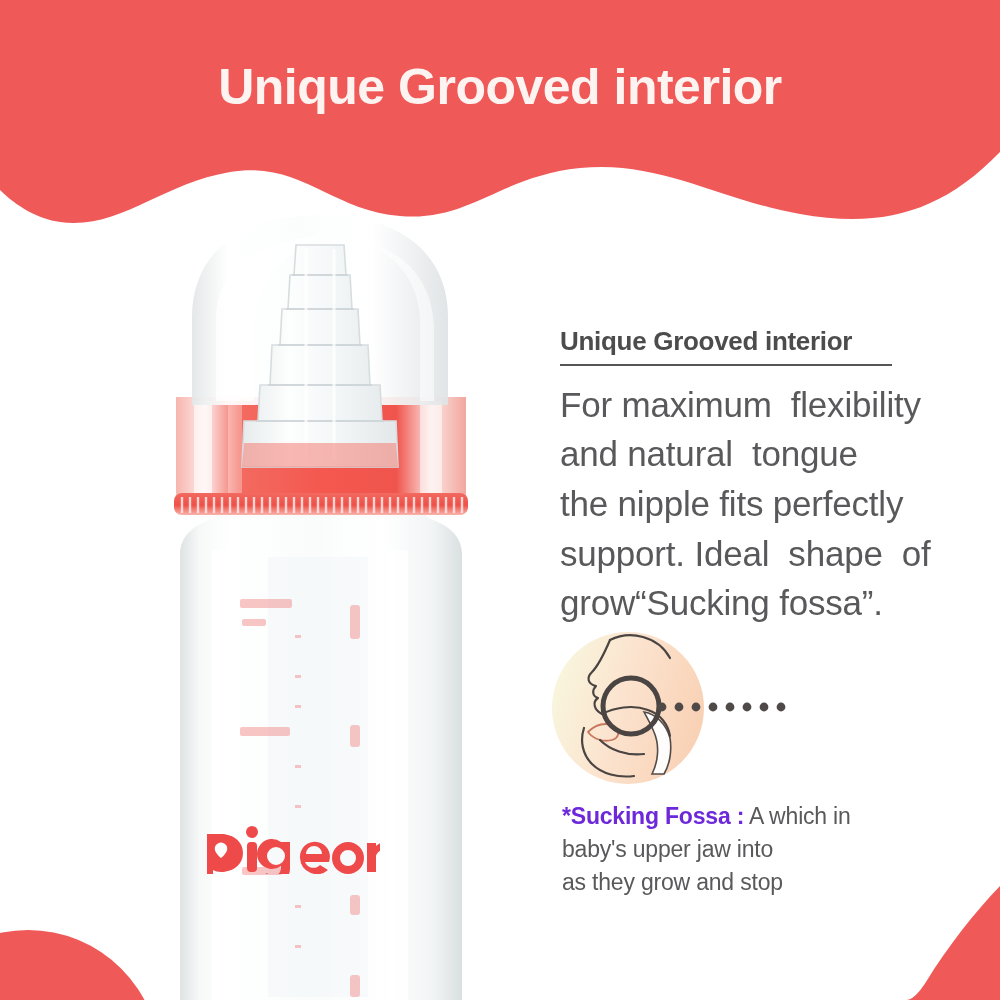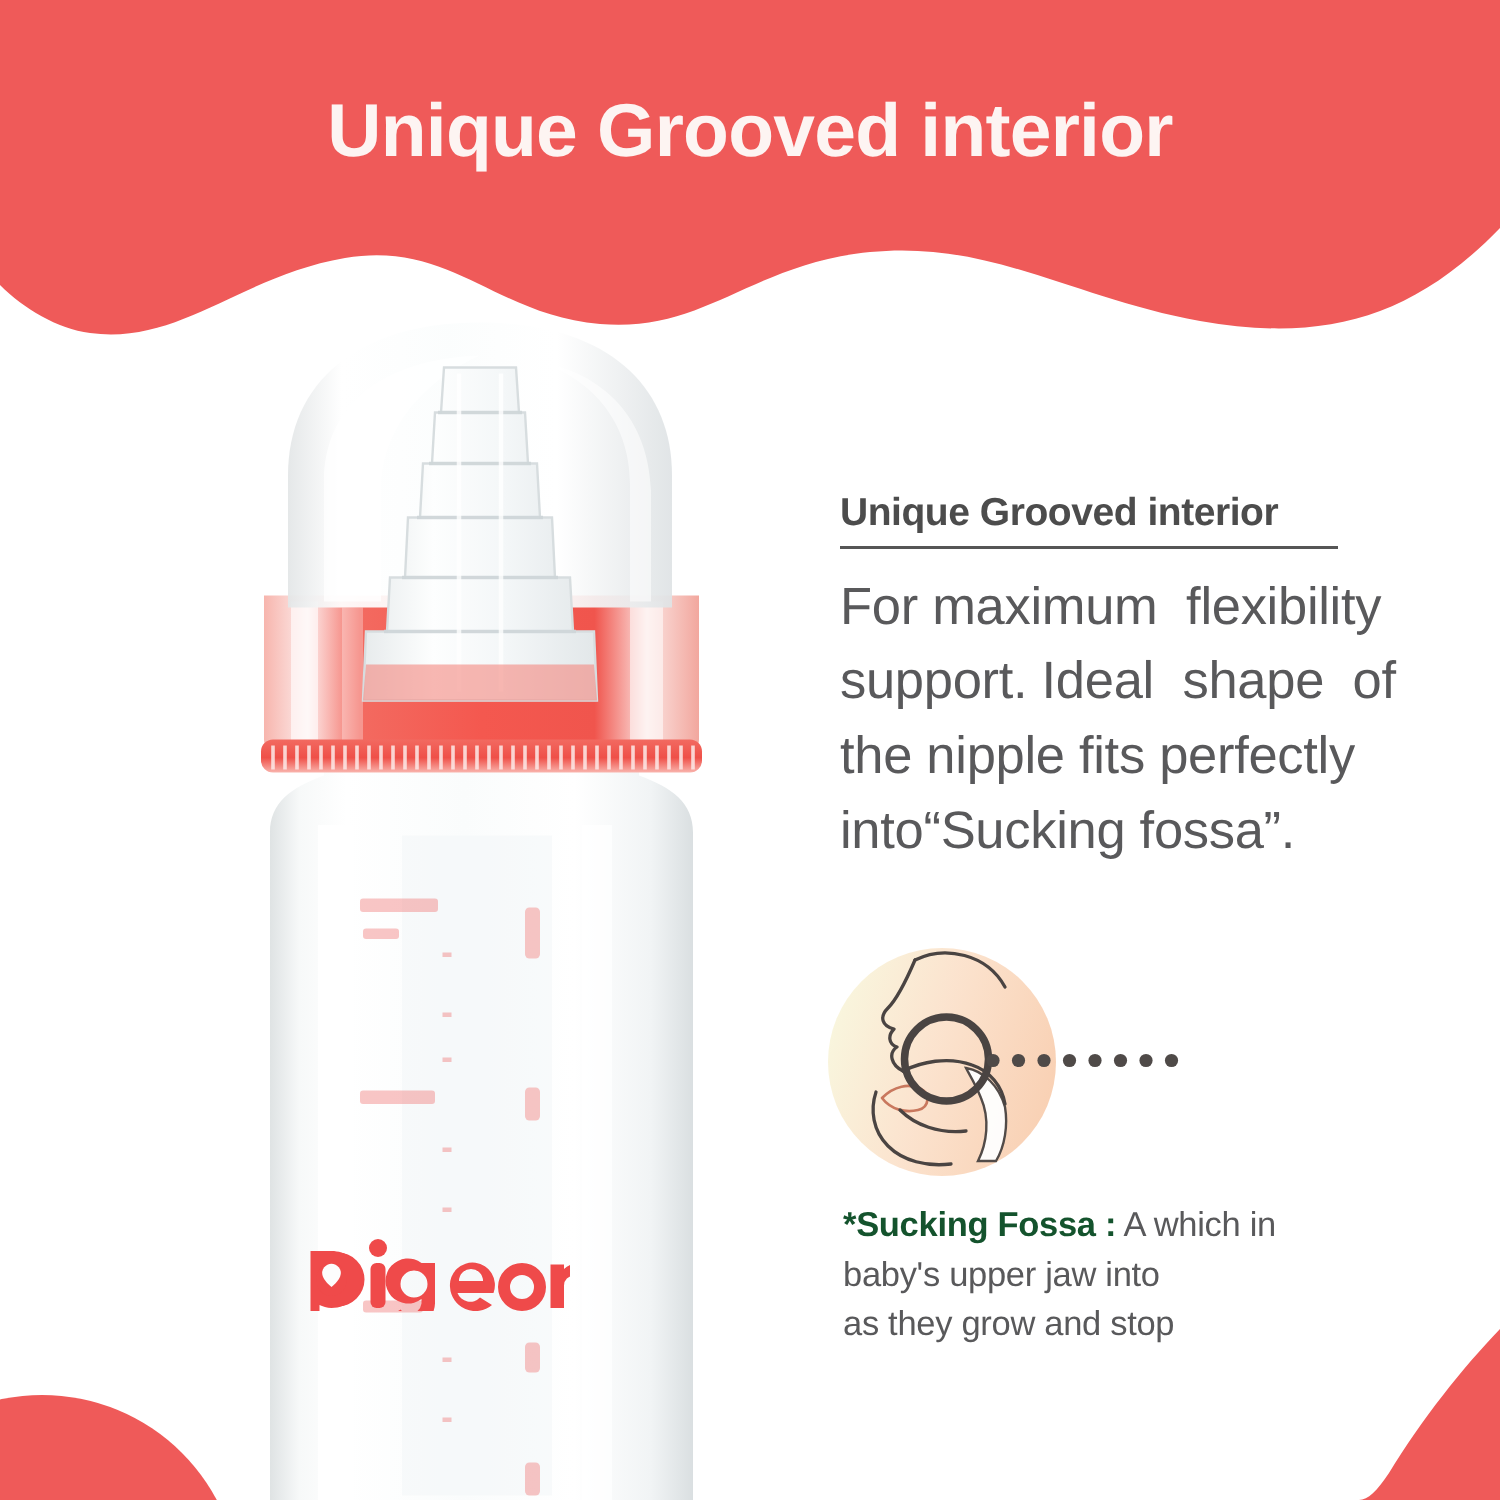--- a/index.html
+++ b/index.html
@@ -86,21 +86,21 @@
     position:absolute;
     left:562px; top:800px;
     width:400px;
     font-size:23px;
     line-height:1.43;
     color:#59595b;
     letter-spacing:-0.2px;
     z-index:5;
   }
   #footnote .ln { display:block; white-space:pre; }
-  #footnote-label { font-weight:bold; color:#14532d; }
+  #footnote-label { font-weight:bold; color:#6d28d9; }
 </style>
 </head>
 <body>
 
 <svg id="deco-layer" viewBox="0 0 1000 1000" width="1000" height="1000" xmlns="http://www.w3.org/2000/svg">
 
   <path fill="#ef5a59" d="M0,0 L1000,0 L1000,152
            C940,214 880,228 800,214
            C716,199 660,160 580,168
            C500,176 470,222 400,216
@@ -246,23 +246,24 @@
 
     <path d="M162,50 V21 h9 v3 a13,13 0 0 1 22,10 v16 h-9 V35 a6,6 0 0 0 -13,0 v15 Z"></path>
   </g>
 </svg>
 
 <div id="info-panel">
   <div id="feature-heading">Unique Grooved interior</div>
   <div id="heading-rule"></div>
   <div id="feature-body">
     <span class="ln">For maximum  flexibility</span>
+    <span class="ln">and natural  tongue</span>
+    <span class="ln">the nipple fits perfectly</span>
     <span class="ln">support. Ideal  shape  of</span>
-    <span class="ln">the nipple fits perfectly</span>
-    <span class="ln">into“Sucking fossa”.</span>
+    <span class="ln">grow“Sucking fossa”.</span>
   </div>
 </div>
 
 <svg id="fossa-diagram" viewBox="0 0 260 160" width="260" height="160" xmlns="http://www.w3.org/2000/svg">
   <defs>
     <linearGradient id="gCircleBg" x1="0" y1="0.35" x2="1" y2="0.65">
       <stop offset="0%" stop-color="#f8f5da"></stop>
       <stop offset="45%" stop-color="#fbe0c9"></stop>
       <stop offset="100%" stop-color="#f8cbab"></stop>
     </linearGradient>

